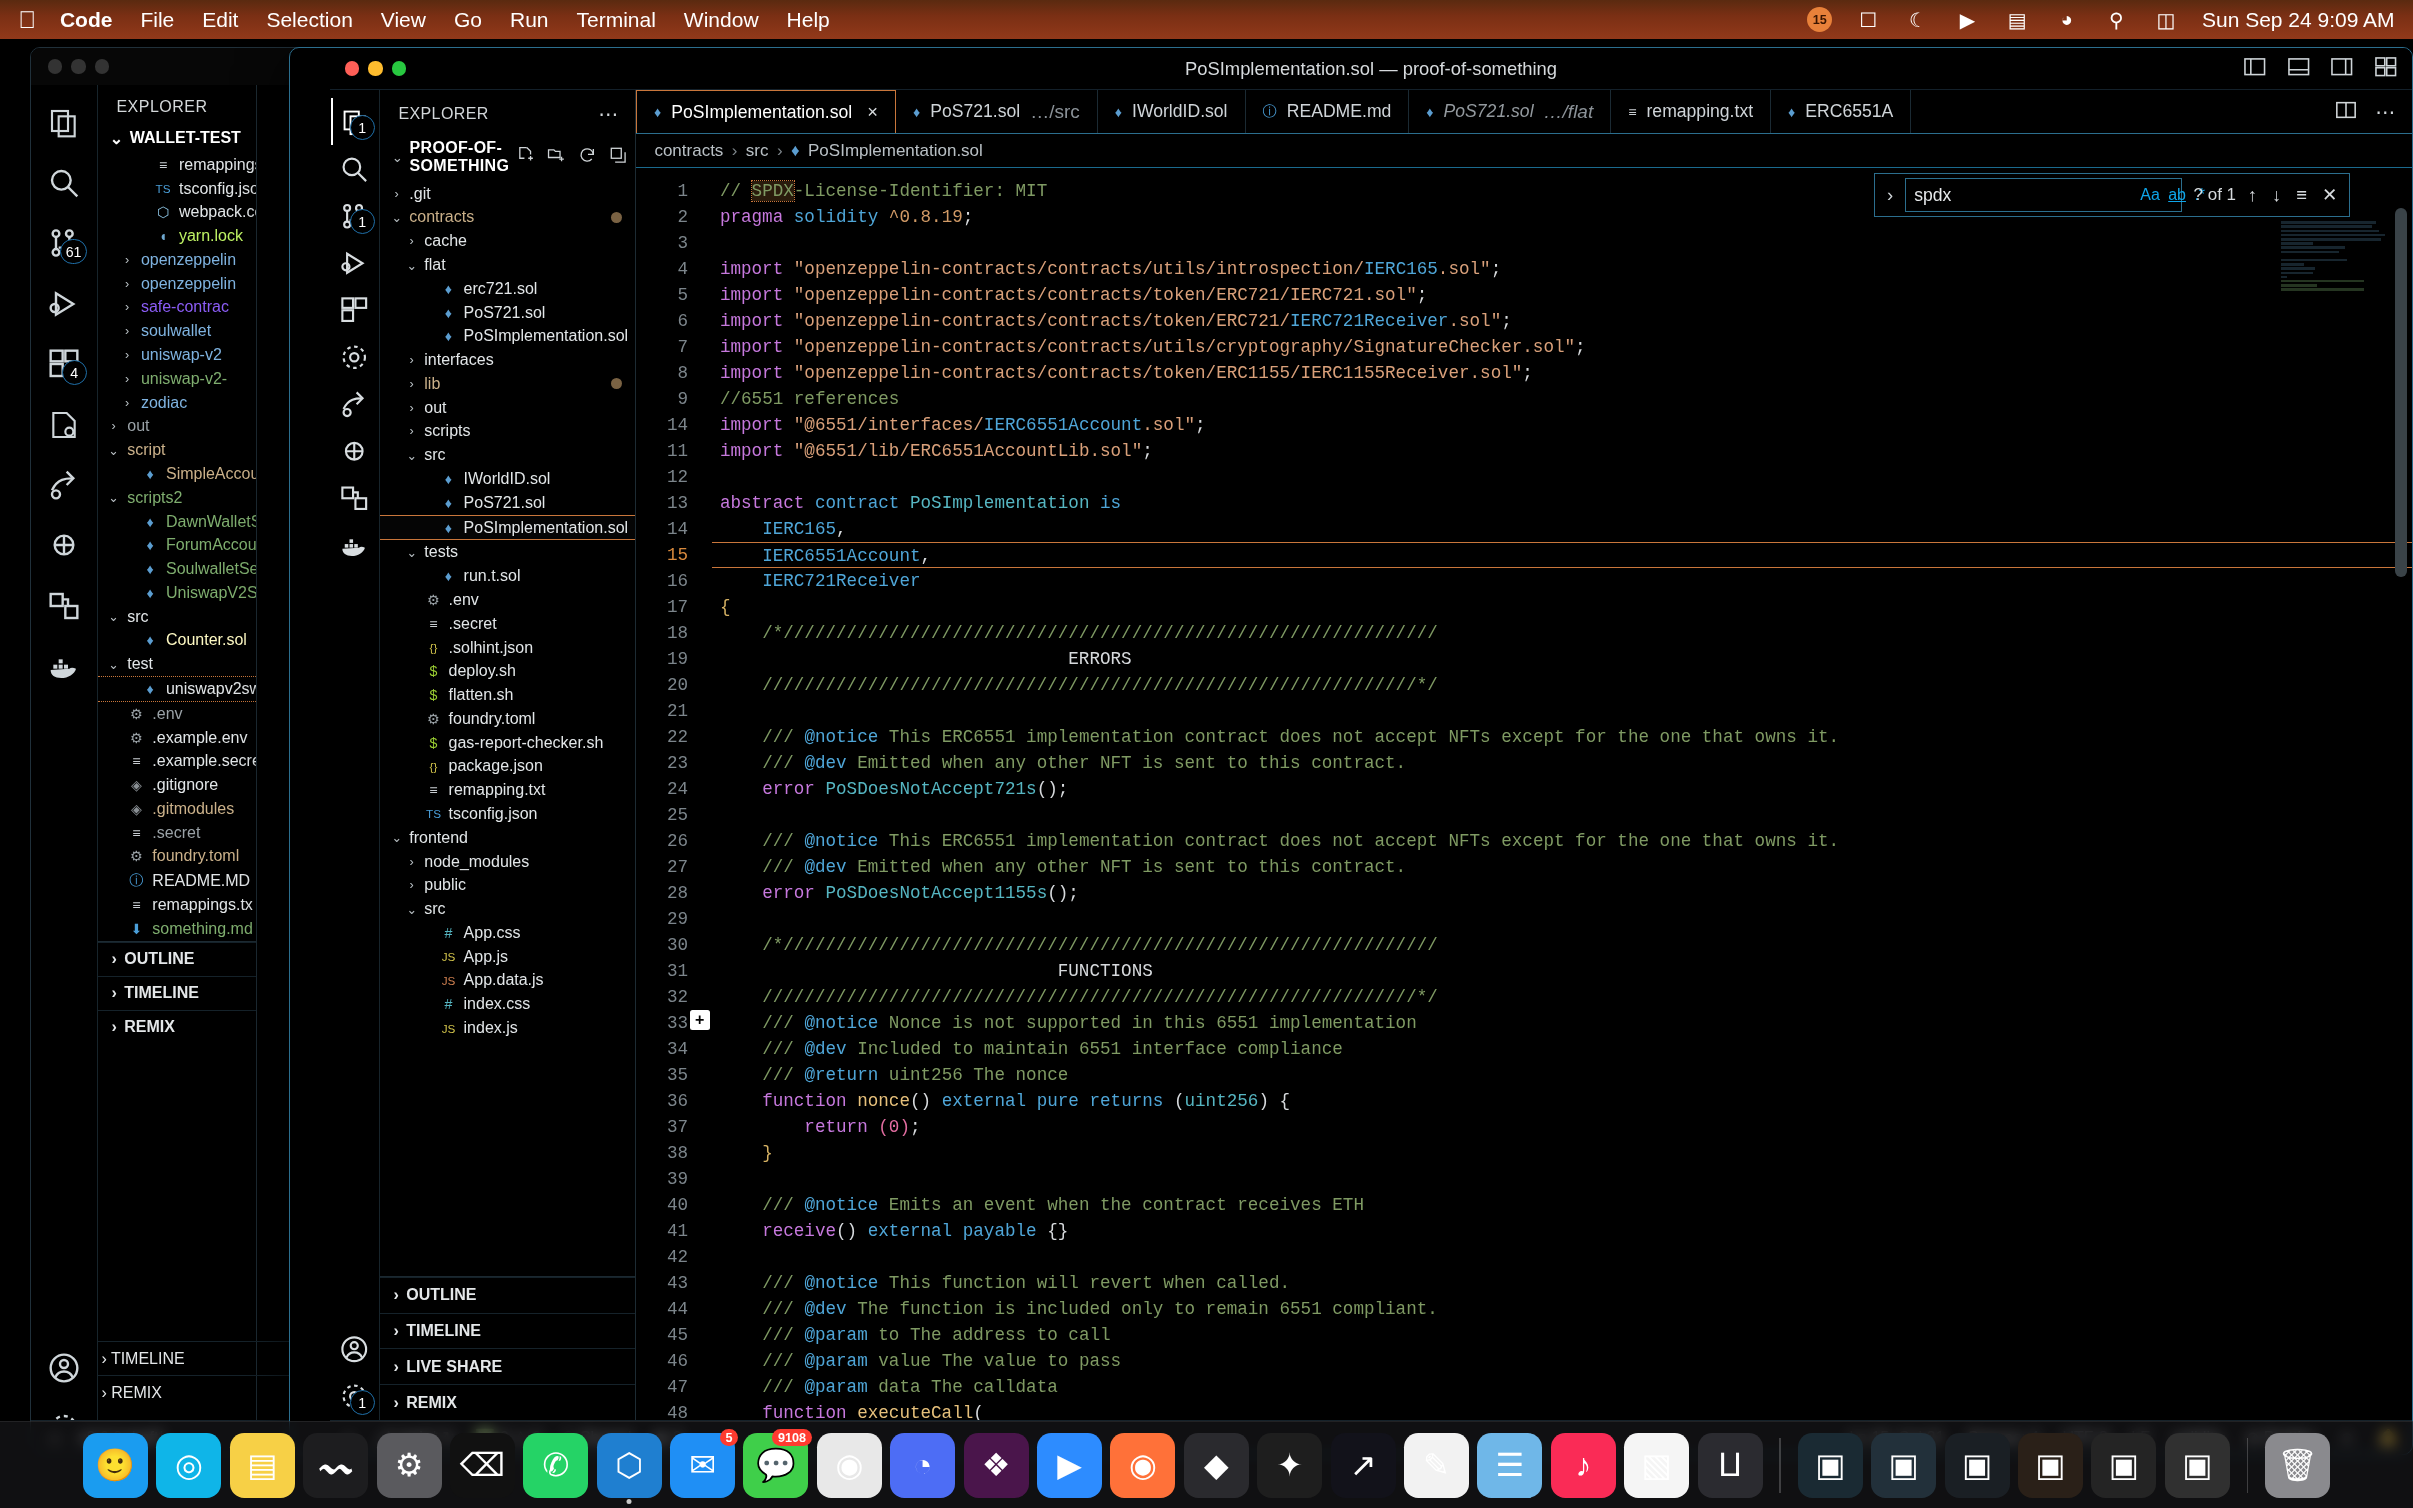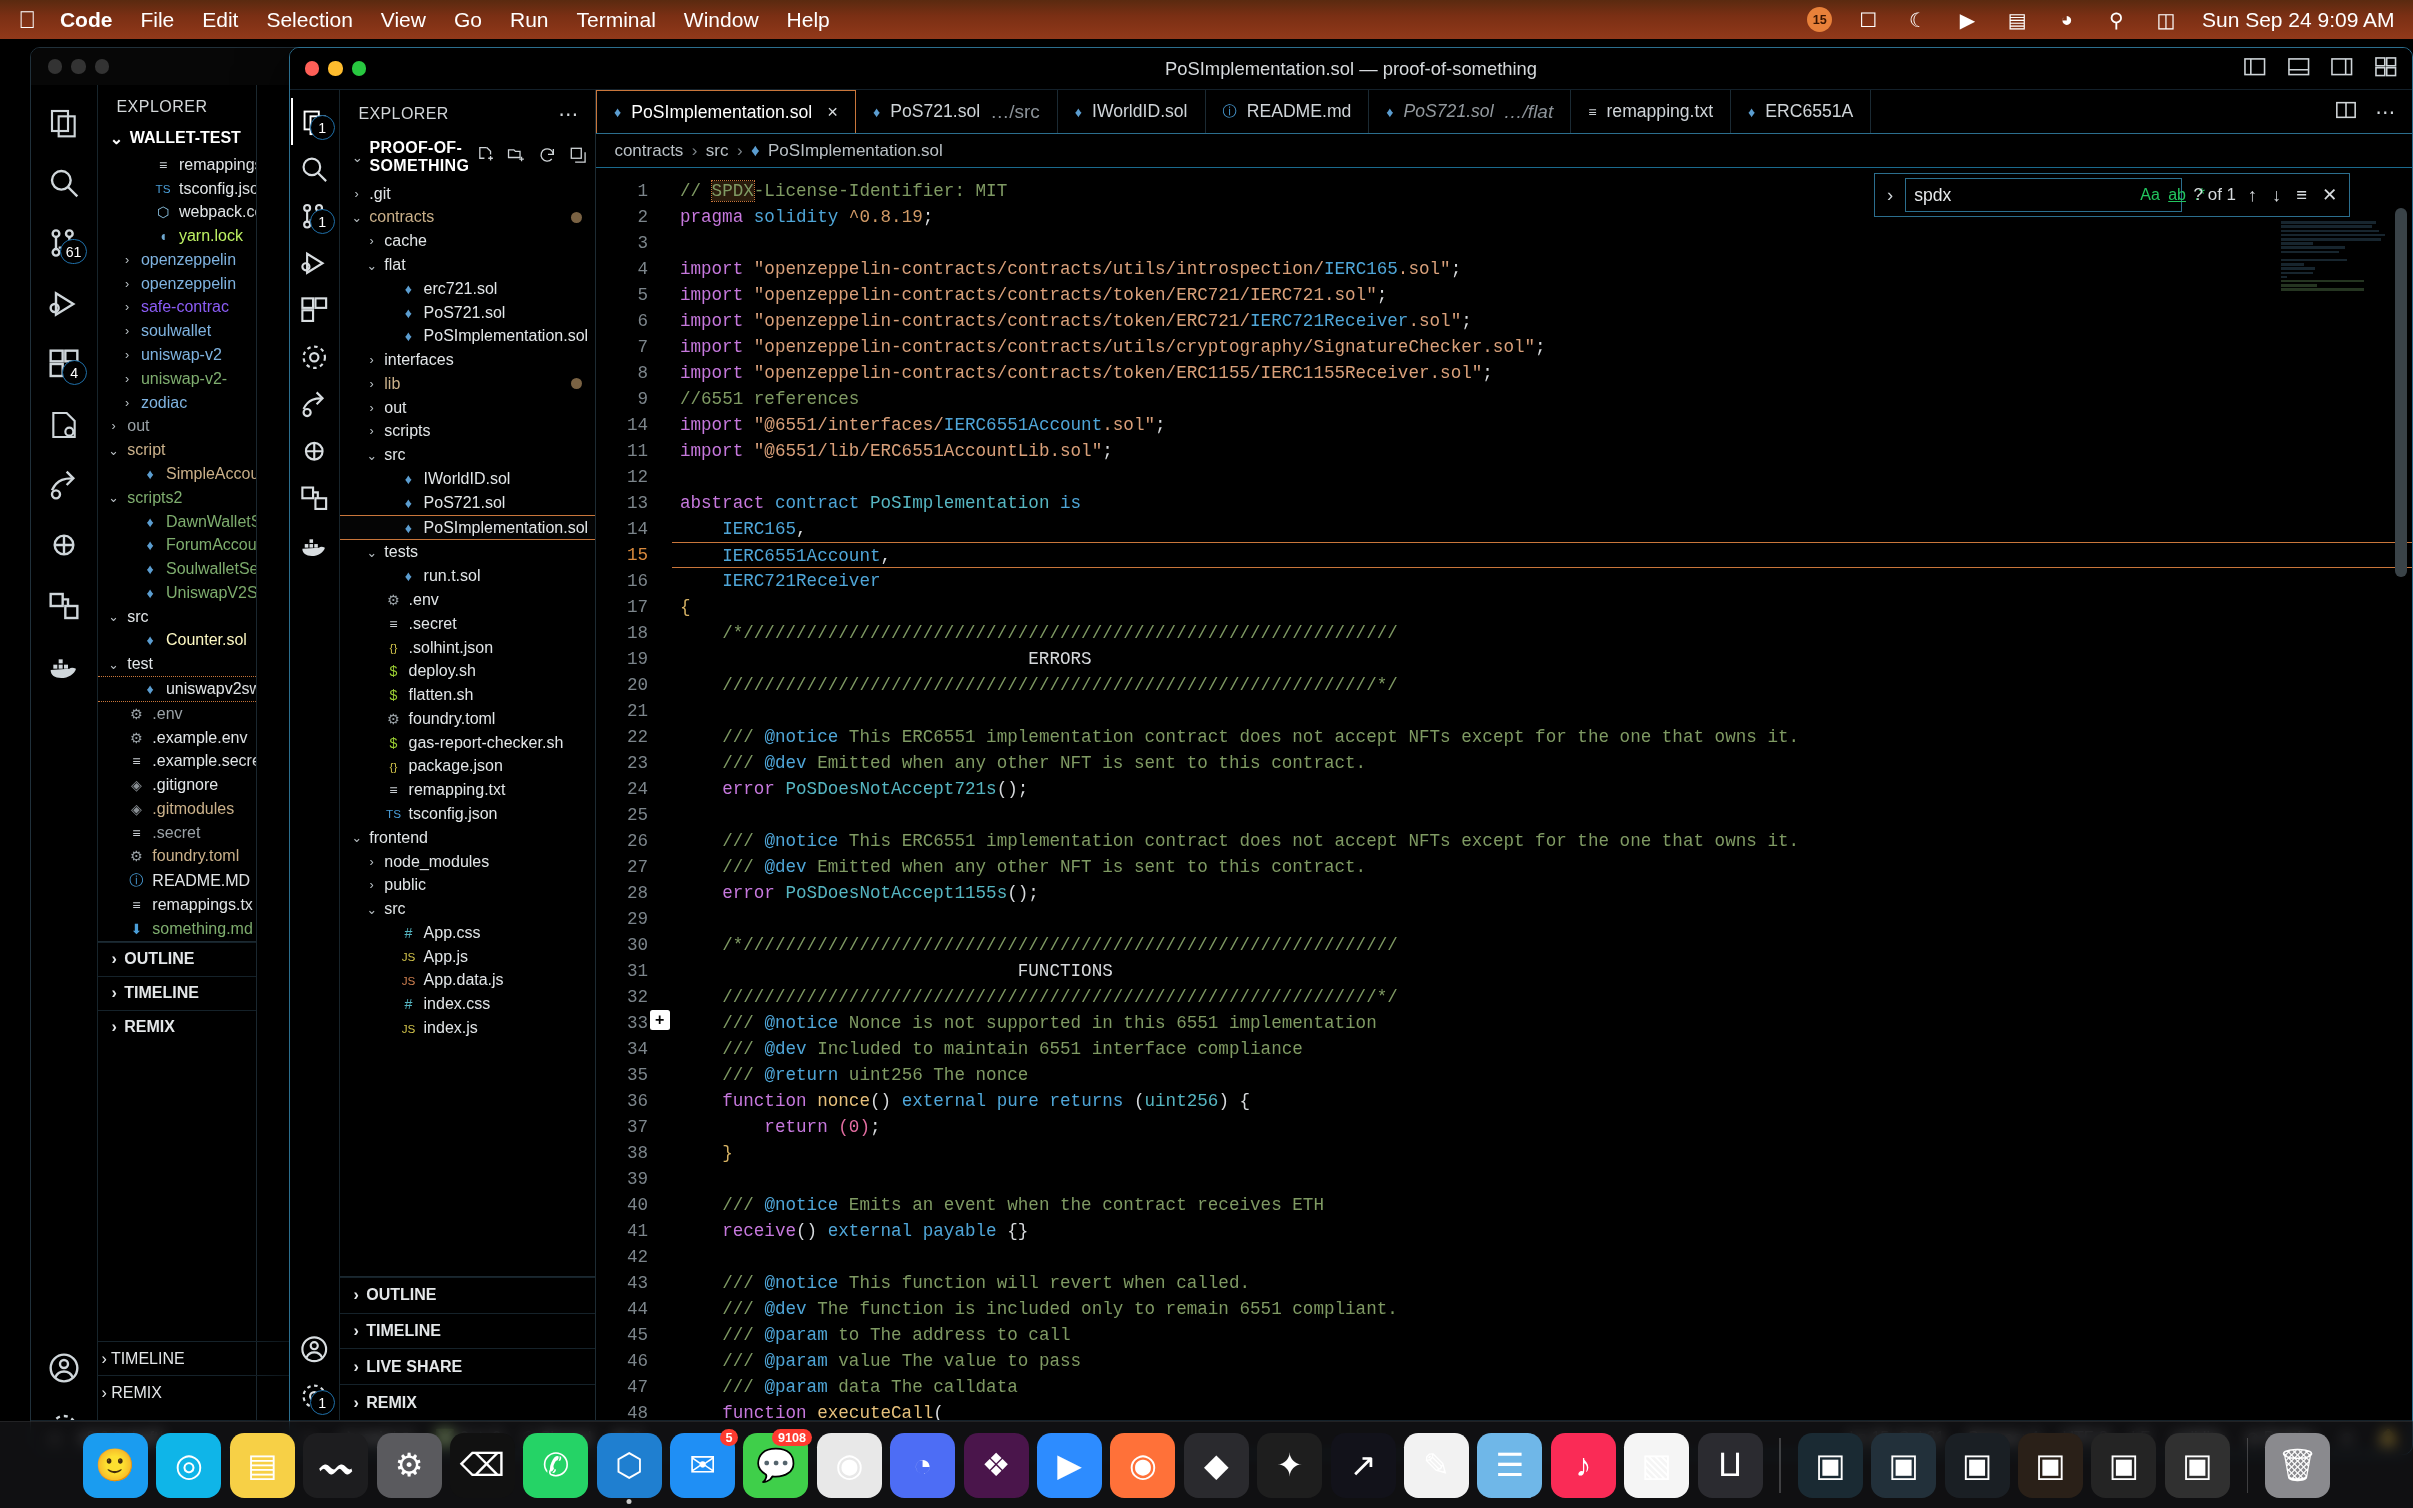--- a/index.html
+++ b/index.html
@@ -40,21 +40,21 @@
   .trow .ic { width:18.4px; flex:none; text-align:center; font-size:14.2px; }
   .eth { color:#5b9dd0; }
   .backPanelTitles { border-top:0.8px solid #1d2b33; }
   .panelRow { font-size:16px; font-weight:bold; color:#e4e7e9; padding:7.5px 0 7.5px 13.4px; display:flex; align-items:center; gap:7.5px; border-top:0.8px solid #15222a;}
   .backStatus { position:absolute; left:0; bottom:0; width:100%; height:34px; background:#000; border-top:0.8px solid #16222a;
      display:flex; align-items:center; gap:18.4px; padding-left:18.4px; color:#e5e8ea; font-size:16px; }
 
   
   .winFront { position:absolute; left:289px; top:47px; width:2124px; height:1408px;
      background:#000; border:0.8px solid #2b6e8e; border-radius:10px; overflow:hidden; z-index:60;
-     box-shadow:0 15px 50px rgba(0,0,0,.85); }
+     box-shadow:0 15px 50px rgba(0,0,0,.85);padding-left:40px; }
   .frontTitle { height:42px; background:#000; display:flex; align-items:center; padding:0 15px; position:relative; border-bottom:0.8px solid #13202a;}
   .tlf { width:14.2px;height:14.2px;border-radius:50%;margin-right:9.2px; }
   .tl-r{background:#ff5f57;} .tl-y{background:#febc2e;} .tl-g{background:#28c840;}
   .frontTitleTxt { position:absolute; left:0; right:0; text-align:center; color:#d6dadd; font-size:18.4px; }
   .frontTitleRight { margin-left:auto; display:flex; gap:20px; color:#cfd5d9; z-index:2; }
   .frontTitleRight svg { width:23.5px; height:23.5px; }
 
   .frontBody { display:flex; height:calc(100% - 42px - 34px); }
 
   .fActbar { width:50px; background:#000; border-right:0.8px solid #17242b; display:flex; flex-direction:column; align-items:center; padding-top:8.4px; }
@@ -114,21 +114,21 @@
   .hl { outline:0.8px dotted #c9763b; background:#2a1b0c; }
   .foldplus { position:absolute; left:1.7px; width:20px;height:20px; background:#fff; color:#000; border-radius:2.5px;
      display:flex;align-items:center;justify-content:center; font-size:16px; font-weight:bold;}
 
   
   .findw { position:absolute; top:5px; right:62px; height:44px; background:#000; border:0.8px solid #2b6e8e;
      display:flex; align-items:center; gap:11.7px; padding:0 11.7px; z-index:30; }
   .findw .caret { color:#cfd4d8; font-size:18.4px; }
   .findbox { width:277px; height:34px; background:#000; border:0.8px solid #2b6e8e; display:flex; align-items:center; padding:0 8.4px; }
   .findbox input { flex:1; background:transparent; border:none; outline:none; color:#e6e9eb; font-size:17.6px; font-family:"Liberation Sans",sans-serif;}
-  .findopts { display:flex; gap:8.4px; color:#22c55e; font-size:16px; align-items:center;}
+  .findopts { display:flex; gap:8.4px; color:#0ea5e9; font-size:16px; align-items:center;}
   .findcount { color:#d6dadd; font-size:17px; white-space:nowrap;}
   .findbtns { display:flex; gap:15px; color:#d6dadd; font-size:18.4px; align-items:center;}
 
   .minimap { position:absolute; right:25px; top:39px; width:106px; height:calc(100% - 39px); opacity:.5;}
   .mmline { height:2.5px; margin:1.7px 0; background:#2f4a5c;}
   .scrollbar { position:absolute; right:5px; top:40px; width:11.7px; height:369px; background:#3a4348; border-radius:5.9px;}
 
   .fStatus { height:34px; background:#000; border-top:0.8px solid #16222a; display:flex; align-items:center;
      color:#e5e8ea; font-size:16px; padding:0 13.4px; gap:20px; }
   .fStatus .right { margin-left:auto; display:flex; align-items:center; gap:23.5px;}

